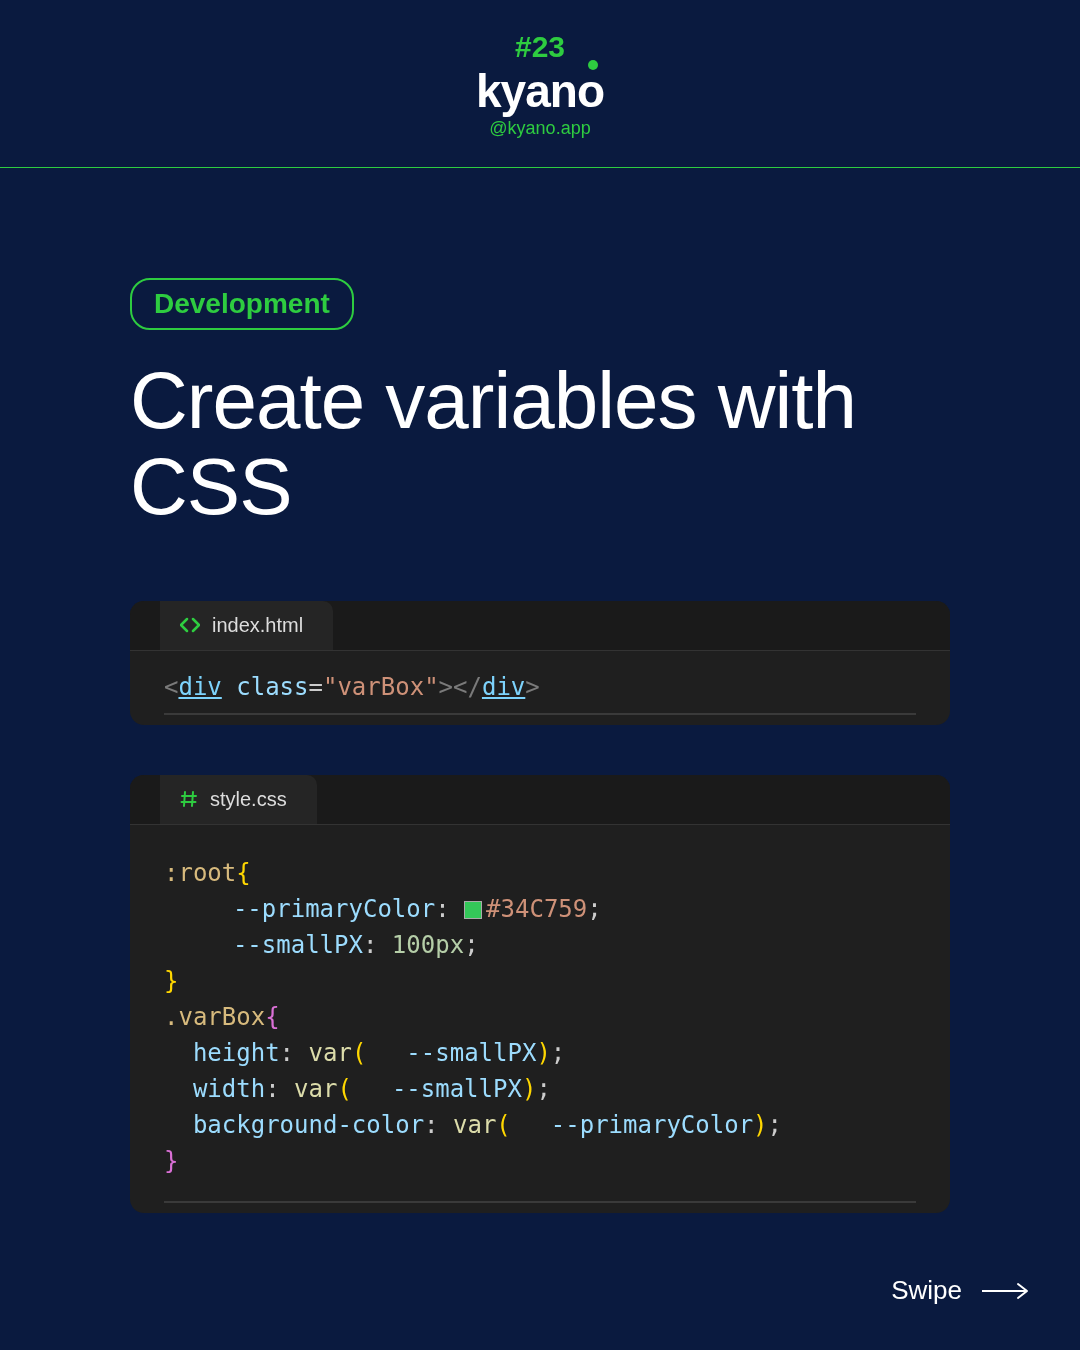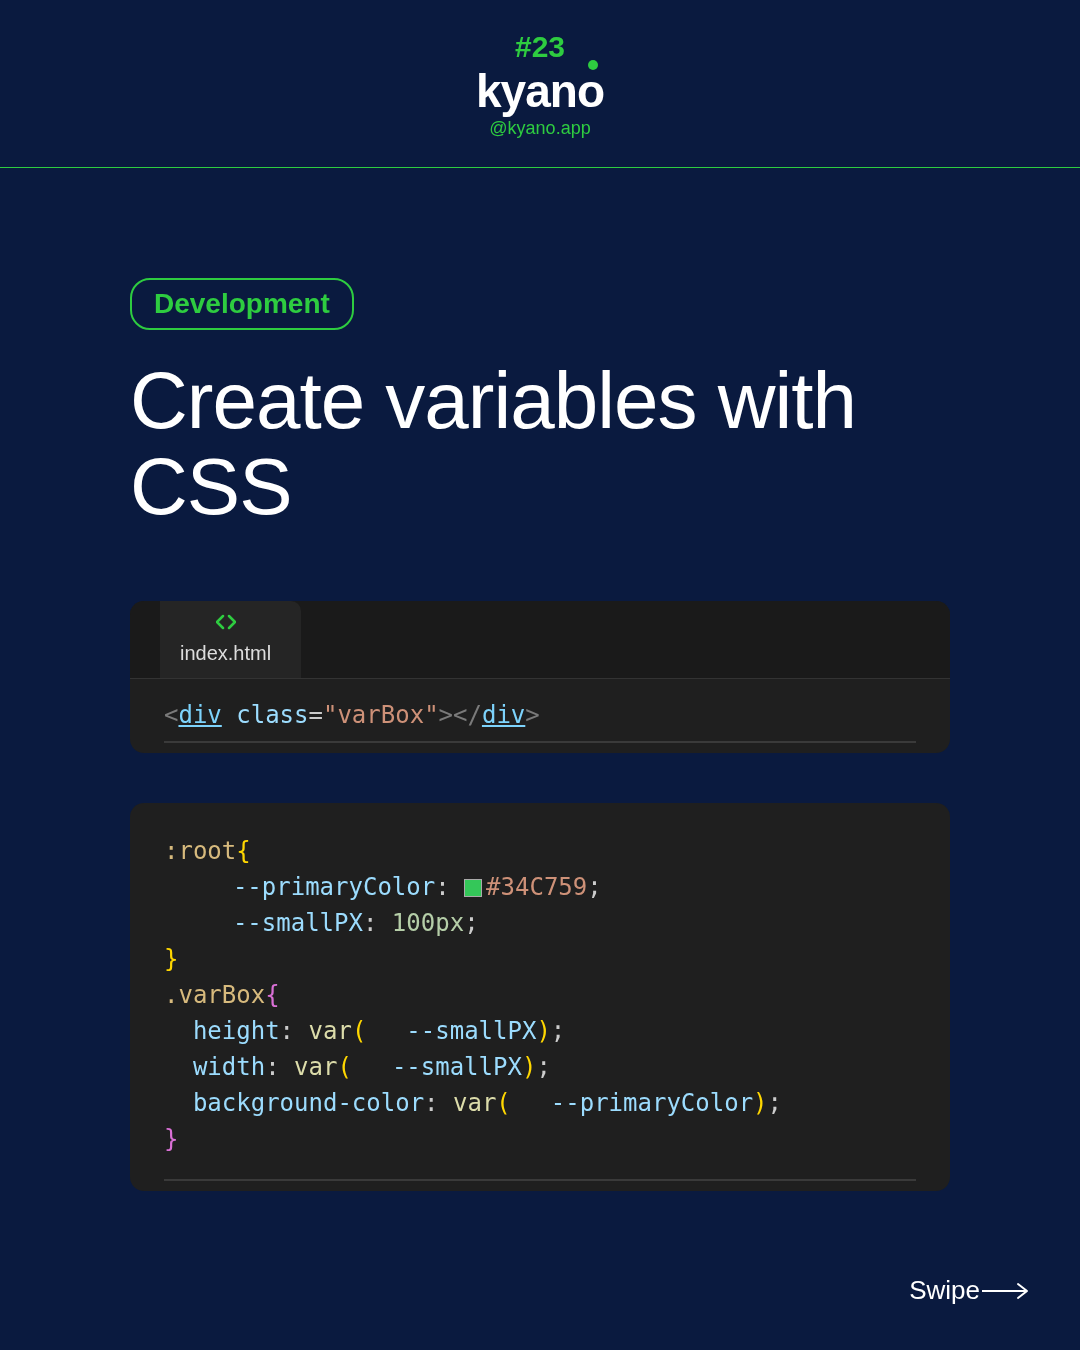--- a/index.html
+++ b/index.html
@@ -93,21 +93,20 @@
   }
   .tab {
     background: #252525;
     color: #ddd;
     font-size: 20px;
     padding: 13px 30px 13px 20px;
     display: flex;
     align-items: center;
     gap: 12px;
     border-top-right-radius: 10px;
-    flex-direction: column;
   }
   .tab-icon {
     display: inline-flex;
   }
   .code-body {
     padding: 30px 34px 34px 34px;
     font-family: "SF Mono", Menlo, Consolas, monospace;
     font-size: 24px;
     line-height: 1.5;
     white-space: pre;
@@ -146,20 +145,21 @@
     margin-right: 4px;
   }
 
   
   .swipe {
     position: absolute;
     right: 50px;
     bottom: 44px;
     display: flex;
     align-items: center;
+    gap: 18px;
     font-size: 26px;
     font-weight: 500;
   }
   .arrow {
     display: inline-flex;
   }
 </style>
 </head>
 <body>
 
@@ -188,20 +188,31 @@
             </svg>
         </span>
         <span>index.html</span>
       </div>
     </div>
     <div class="code-body small-pad"><span class="t-angle">&lt;</span><span class="t-tag">div</span><span> </span><span class="t-attr">class</span><span class="t-eq">=</span><span class="t-str">"</span><span class="t-str">varBox</span><span class="t-str">"</span><span class="t-angle">&gt;</span><span class="t-angle">&lt;/</span><span class="t-tag">div</span><span class="t-angle">&gt;</span></div>
   </div>
 
   
   <div class="code-block">
+    <div class="tab-bar">
+      <div class="tab-spacer"></div>
+      <div class="tab">
+        <span class="tab-icon">
+          <svg width="18" height="18" viewBox="0 0 18 18">
+              <path d="M5 2 L4 16 M13 2 L12 16 M2 6 L16 6 M1.5 12 L15.5 12" stroke="#2ecc40" stroke-width="2" fill="none" stroke-linecap="round"></path>
+            </svg>
+        </span>
+        <span>style.css</span>
+      </div>
+    </div>
     <div class="code-body"><span class="t-sel">:root</span><span class="t-brace">{</span>
   <span class="t-var">--primaryColor</span><span class="t-punc">:</span> <span class="swatch" style="background:#34C759"></span><span class="t-hex">#34C759</span><span class="t-punc">;</span>
   <span class="t-var">--smallPX</span><span class="t-punc">:</span> <span class="t-num">100</span><span class="t-num">px</span><span class="t-punc">;</span>
 <span class="t-brace">}</span>
 <span class="t-sel">.varBox</span><span class="t-brace2">{</span>
   <span class="t-prop">height</span><span class="t-punc">:</span> <span class="t-func">var</span><span class="t-brace">(</span><span class="t-var">--smallPX</span><span class="t-brace">)</span><span class="t-punc">;</span>
   <span class="t-prop">width</span><span class="t-punc">:</span> <span class="t-func">var</span><span class="t-brace">(</span><span class="t-var">--smallPX</span><span class="t-brace">)</span><span class="t-punc">;</span>
   <span class="t-prop">background-color</span><span class="t-punc">:</span> <span class="t-func">var</span><span class="t-brace">(</span><span class="t-var">--primaryColor</span><span class="t-brace">)</span><span class="t-punc">;</span>
 <span class="t-brace2">}</span></div>
   </div>

